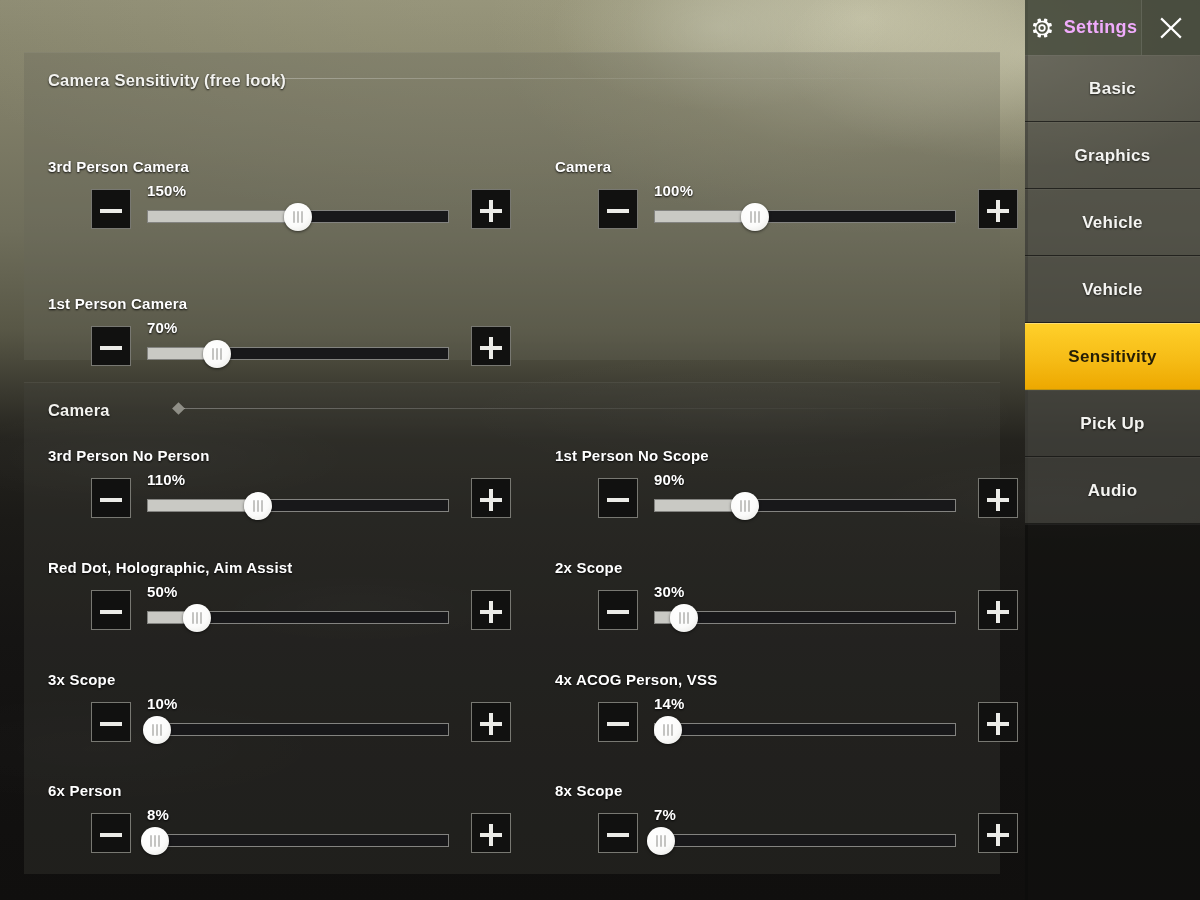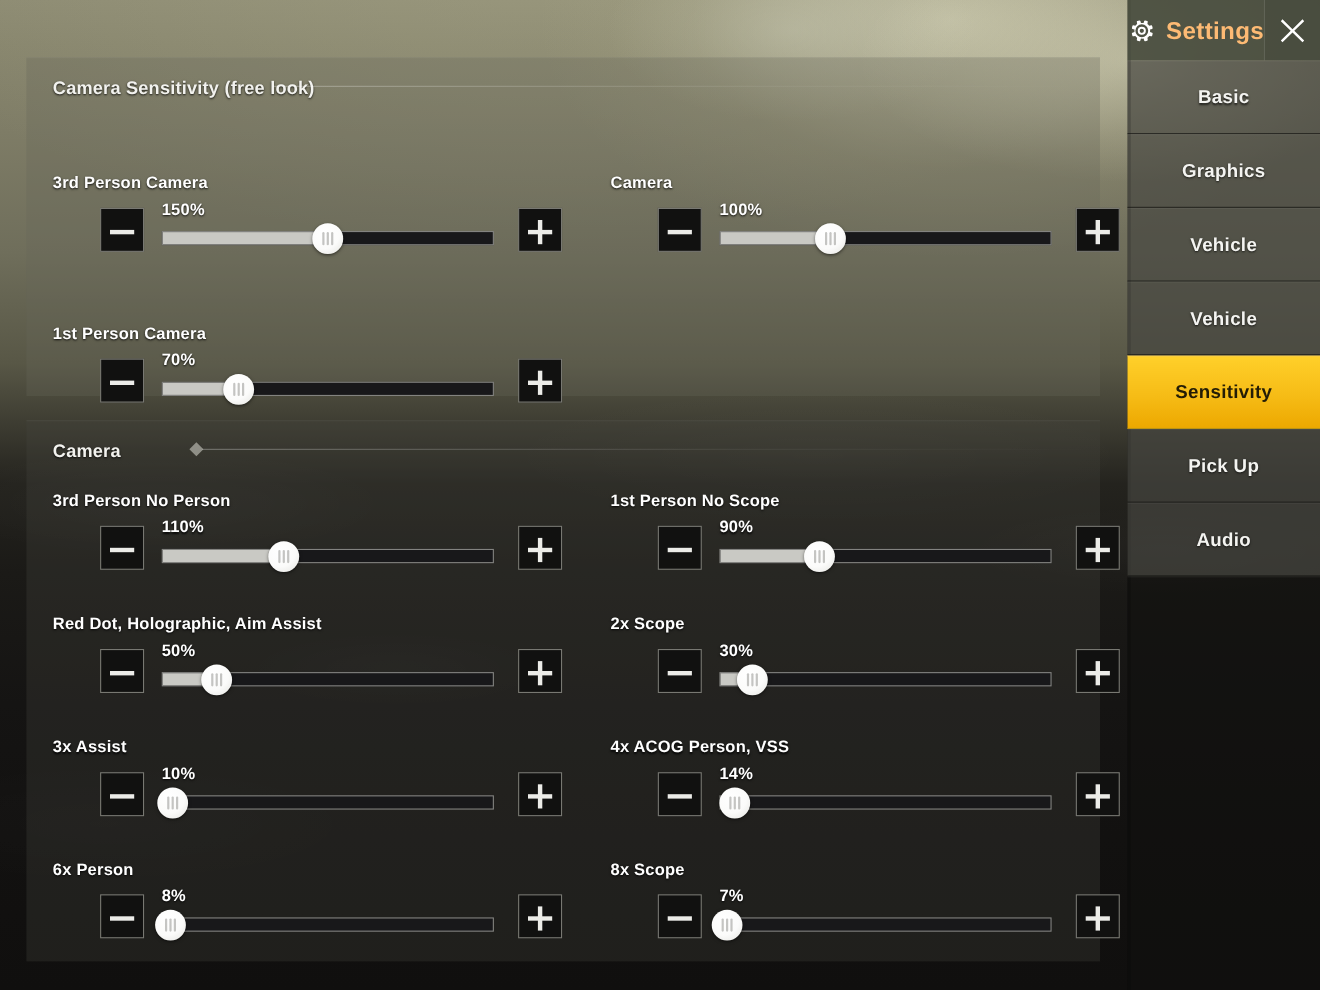--- a/index.html
+++ b/index.html
@@ -197,22 +197,22 @@
     height: 55px;
     background: rgba(72,76,62,0.92);
     display: flex;
     align-items: center;
     justify-content: center;
     gap: 9px;
     border-right: 1px solid rgba(255,255,255,0.10);
   }
   .gear-icon { width: 26px; height: 26px; display: block; }
   .settings-title {
-    color: #fdba74;
-    font-size: 22px;
+    color: #f0abfc;
+    font-size: 18px;
     font-weight: bold;
     letter-spacing: 0.3px;
   }
   .side-close {
     width: 58px; height: 55px;
     background: rgba(66,70,57,0.92);
     display: flex;
     align-items: center;
     justify-content: center;
     cursor: pointer;
@@ -424,21 +424,21 @@
             </div>
         </div>
         <div class="step-btn plus">
           <span class="bar-h"></span>
           <span class="bar-v"></span>
         </div>
       </div>
     </div>
 
     <div class="row col-l" style="top:288px">
-      <div class="row-label">3x Assist</div>
+      <div class="row-label">3x Scope</div>
       <div class="ctrl">
         <div class="step-btn minus">
           <span class="bar-h"></span>
         </div>
         <div class="slider">
           <div class="slider-value">10%</div>
           <div class="track">
             <div class="track-fill" style="width: 3.33333%;"></div>
           </div>
           <div class="knob" style="left: 10.0667px;">

